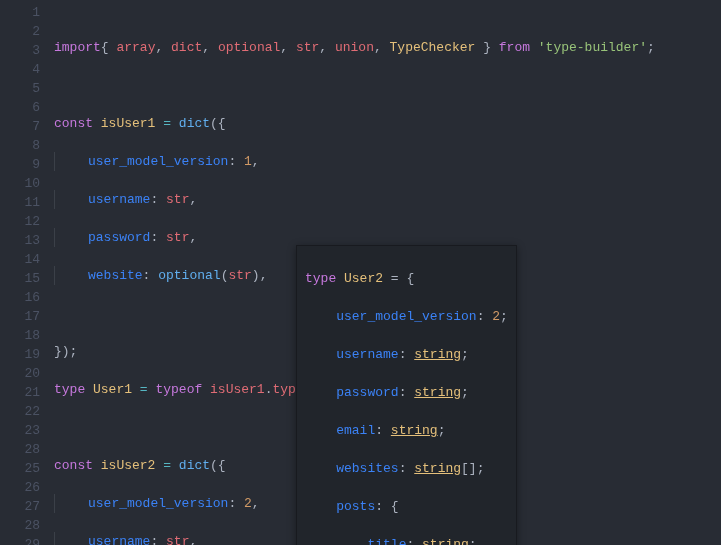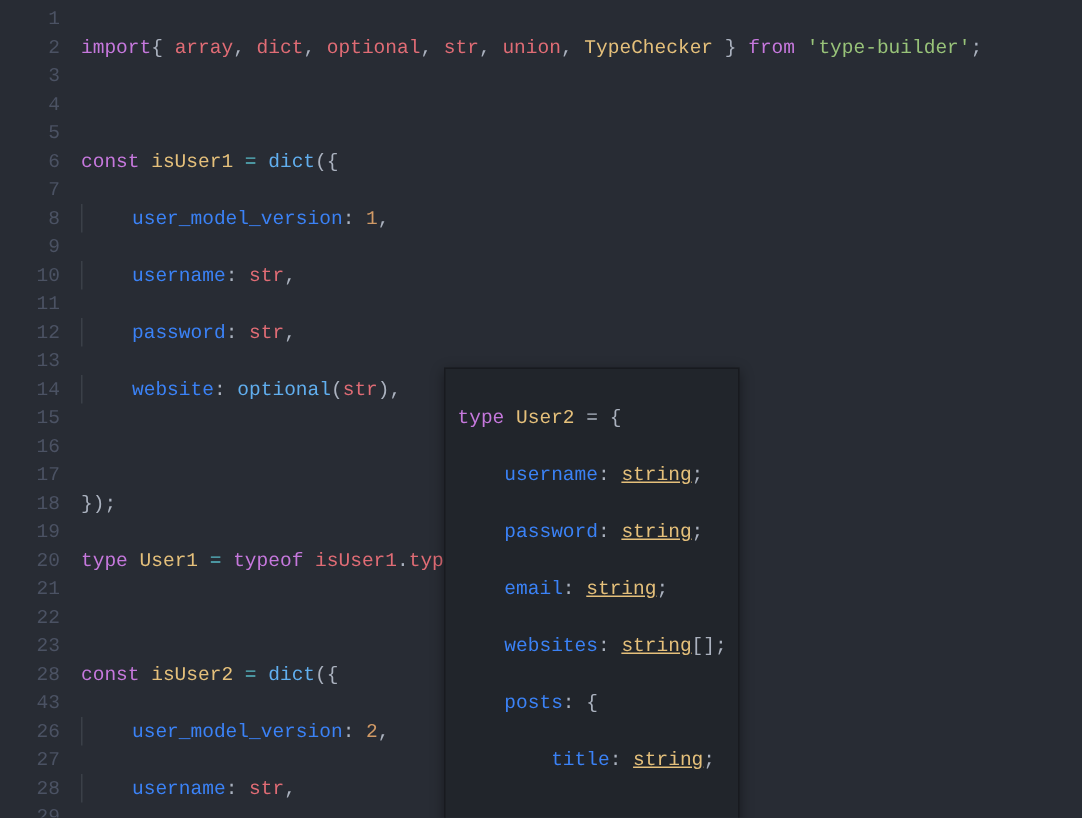--- a/index.html
+++ b/index.html
@@ -28,21 +28,21 @@
     padding-top: 3px;
     user-select: none;
     flex-shrink: 0;
   }
   .gutter div {
     height: 19px;
   }
   .code {
     flex: 1;
     padding-left: 6px;
-    padding-top: 3px;
+    padding-top: 19px;
     white-space: pre;
     position: relative;
   }
   .line {
     height: 19px;
     position: relative;
   }
   .indent-guide {
     display: inline-block;
     border-left: 1px solid #3b4048;
@@ -98,21 +98,21 @@
       <div>15</div>
       <div>16</div>
       <div>17</div>
       <div>18</div>
       <div>19</div>
       <div>20</div>
       <div>21</div>
       <div>22</div>
       <div>23</div>
       <div>28</div>
-      <div>43</div>
+      <div>25</div>
       <div>26</div>
       <div>27</div>
       <div>28</div>
       <div>29</div>
   </div>
   <div class="code">
 <div class="line"><span class="tok-kw">import</span><span class="tok-punc">{ </span><span class="tok-var">array</span><span class="tok-punc">, </span><span class="tok-var">dict</span><span class="tok-punc">, </span><span class="tok-var">optional</span><span class="tok-punc">, </span><span class="tok-var">str</span><span class="tok-punc">, </span><span class="tok-var">union</span><span class="tok-punc">, </span><span class="tok-type">TypeChecker</span><span class="tok-punc"> }</span><span class="tok-kw"> from </span><span class="tok-str">'type-builder'</span><span class="tok-punc">;</span></div>
 <div class="line"></div>
 <div class="line"><span class="tok-kw">const </span><span class="tok-type">isUser1</span><span class="tok-op"> = </span><span class="tok-func">dict</span><span class="tok-punc">({</span></div>
 <div class="line"><span class="indent-guide"></span><span class="tok-prop">user_model_version</span><span class="tok-punc">: </span><span class="tok-num">1</span><span class="tok-punc">,</span></div>
@@ -138,20 +138,21 @@
 
 
 
 
 
   </div>
 </div>
 
 <div class="tooltip">
 <div><span class="tok-kw">type </span><span class="tok-type">User2</span><span class="tok-punc"> = {</span></div>
+<div><span>    </span><span class="tok-prop">user_model_version</span><span class="tok-punc">: </span><span class="tok-num">2</span><span class="tok-punc">;</span></div>
 <div><span>    </span><span class="tok-prop">username</span><span class="tok-punc">: </span><span class="tok-builtin">string</span><span class="tok-punc">;</span></div>
 <div><span>    </span><span class="tok-prop">password</span><span class="tok-punc">: </span><span class="tok-builtin">string</span><span class="tok-punc">;</span></div>
 <div><span>    </span><span class="tok-prop">email</span><span class="tok-punc">: </span><span class="tok-builtin">string</span><span class="tok-punc">;</span></div>
 <div><span>    </span><span class="tok-prop">websites</span><span class="tok-punc">: </span><span class="tok-builtin">string</span><span class="tok-punc">[]</span><span class="tok-punc">;</span></div>
 <div><span>    </span><span class="tok-prop">posts</span><span class="tok-punc">: {</span></div>
 <div><span>        </span><span class="tok-prop">title</span><span class="tok-punc">: </span><span class="tok-builtin">string</span><span class="tok-punc">;</span></div>
 
 
 
 </div>

